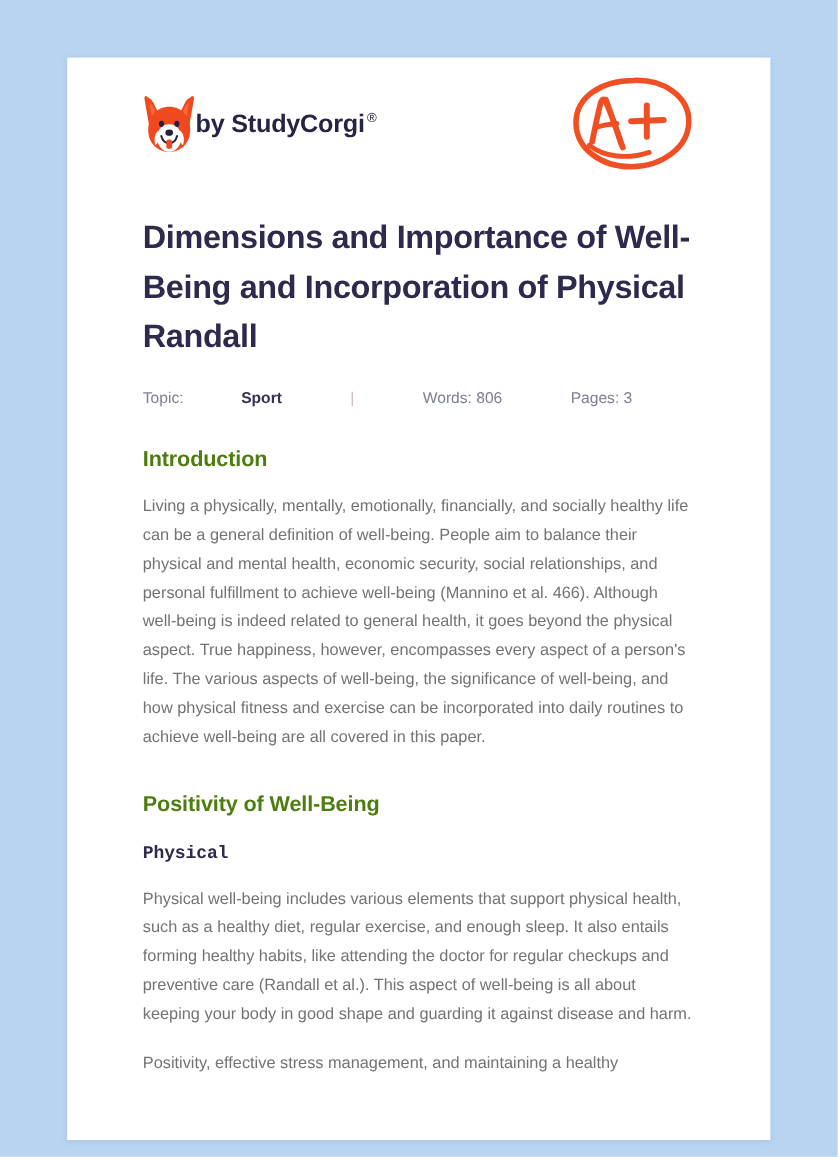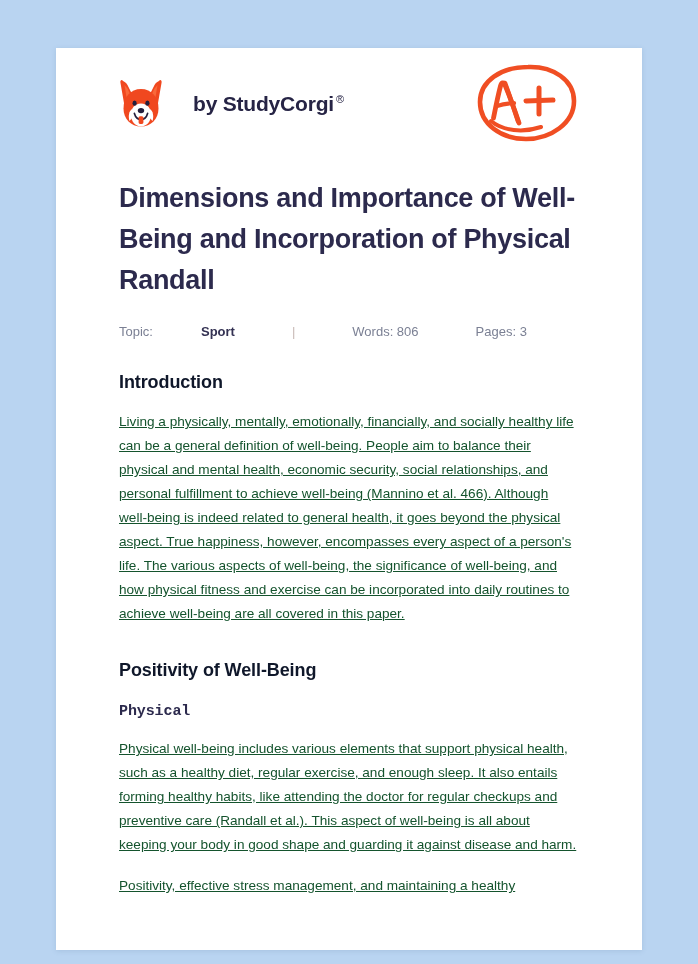--- a/index.html
+++ b/index.html
@@ -36,21 +36,21 @@
     display: flex;
     align-items: center;
     justify-content: space-between;
     height: 104px;
     padding-top: 6px;
     box-sizing: border-box;
   }
   .brand {
     display: flex;
     align-items: center;
-    gap: 30px;
+    gap: 0;
   }
   .brand-logo {
     width: 44px;
     height: 48px;
     flex: none;
     display: block;
   }
   .brand-text {
     font-size: 21px;
     font-weight: bold;
@@ -103,39 +103,38 @@
   .doc-meta .meta-sep {
     color: #c7b9b5;
     margin: 0 13px;
   }
   .doc-meta .meta-words { margin-right: 13px; text-align: center; }
 
   
   .h2 {
     font-size: 18px;
     font-weight: bold;
-    color: #0f172a;
+    color: #4d7c0f;
     margin: 34px 0 0 0;
     letter-spacing: -0.1px;
   }
   .h3 {
     font-size: 15px;
     font-weight: bold;
     color: #2c2a4d;
     margin: 26px 0 0 0;
     letter-spacing: -0.1px;
     font-family: Liberation Mono, monospace;
   }
   .para {
     font-size: 13.6px;
     line-height: 24px;
-    color: #14532d;
+    color: #737373;
     margin: 17px 0 0 0;
     max-width: 506px;
-    text-decoration: underline;
   }
   .h2 + .h3 { margin-top: 22px; }
 </style>
 </head>
 <body>
 
 <div class="page-sheet">
   <div class="sheet-inner">
 
     <div class="doc-header">

